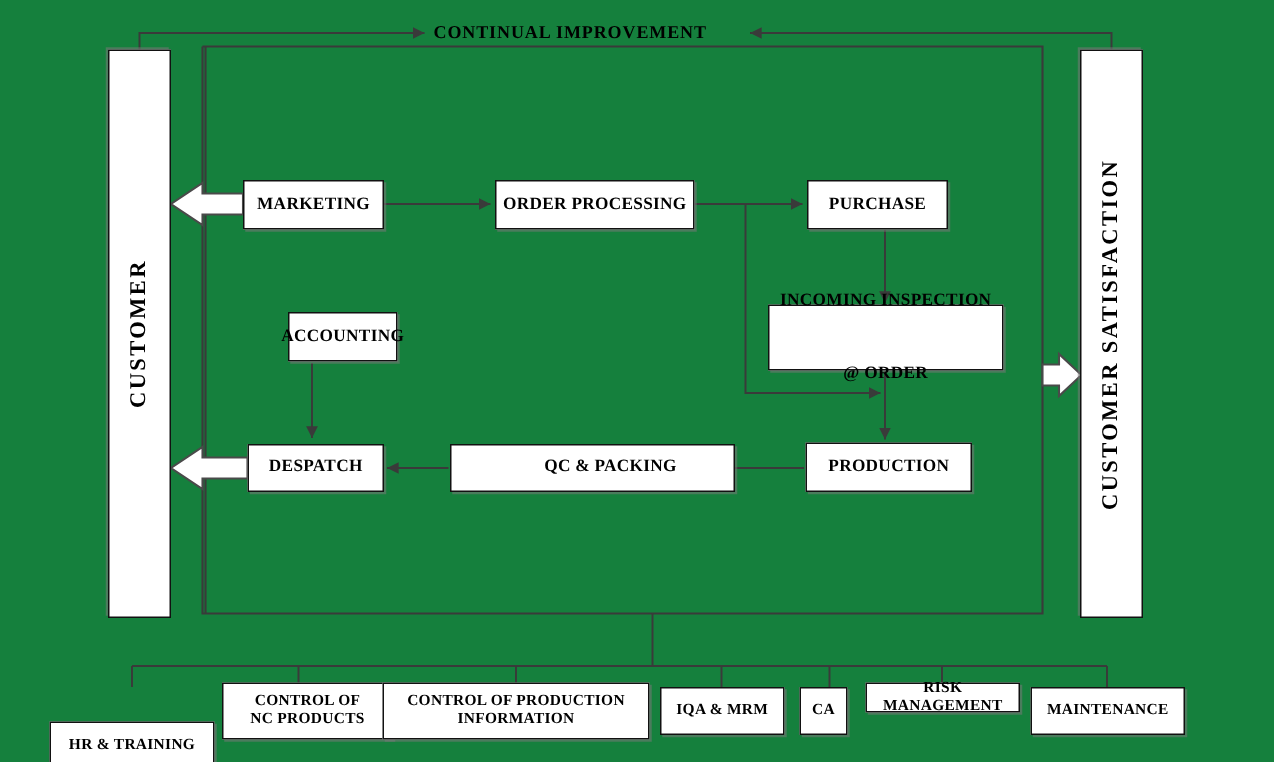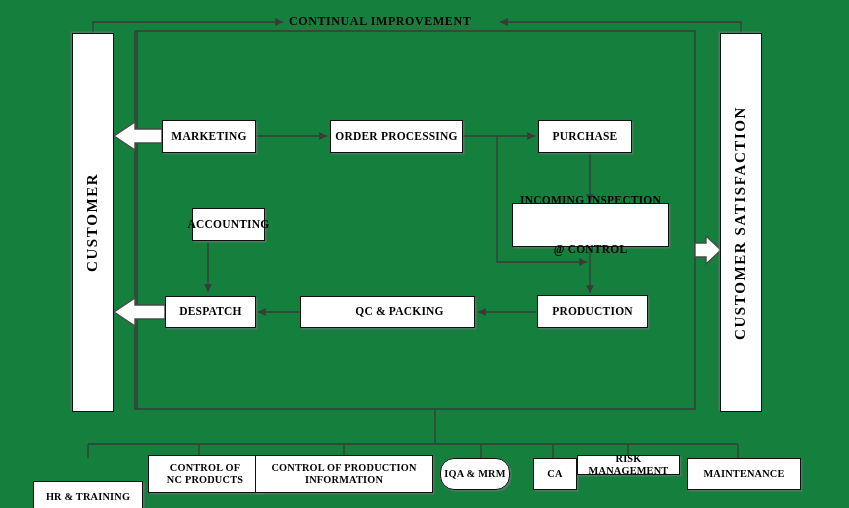--- a/index.html
+++ b/index.html
@@ -130,28 +130,28 @@
   <div class="node flow-box" style="left:330px; top:120px; width:133px; height:33px;">
     <span class="node-label">ORDER PROCESSING</span>
   </div>
 
   <div class="node flow-box" style="left:538px; top:120px; width:94px; height:33px;">
     <span class="node-label">PURCHASE</span>
   </div>
 
   <div class="node flow-box" style="left:512px; top:203px; width:157px; height:44px; flex-direction:column;gap:35px;">
     <span class="node-label">INCOMING INSPECTION</span>
-    <span class="node-label">@ CONTROL</span>
+    <span class="node-label">@ ORDER</span>
   </div>
 
   <div class="node flow-box" style="left:537px; top:295px; width:111px; height:33px;">
     <span class="node-label">PRODUCTION</span>
   </div>
 
-  <div class="node flow-box" style="left:300px; top:296px; width:175px; height:32px;padding-left:24px;">
+  <div class="node flow-box" style="left:300px; top:296px; width:190px; height:32px;padding-left:24px;">
     <span class="node-label">QC &amp; PACKING</span>
   </div>
 
   <div class="node flow-box" style="left:165px; top:296px; width:91px; height:32px;">
     <span class="node-label">DESPATCH</span>
   </div>
 
   <div class="node flow-box" style="left:160px; top:208px; width:73px; height:33px;margin-left:32px;">
     <span class="node-label">ACCOUNTING</span>
   </div>
@@ -163,30 +163,30 @@
   <div class="node support-box" style="left:148px; top:455px; width:114px; height:38px; flex-direction:column;">
     <span class="node-label">CONTROL OF</span>
     <span class="node-label">NC PRODUCTS</span>
   </div>
 
   <div class="node support-box" style="left:255px; top:455px; width:178px; height:38px; flex-direction:column;">
     <span class="node-label">CONTROL OF PRODUCTION</span>
     <span class="node-label">INFORMATION</span>
   </div>
 
-  <div class="node support-box" style="left:440px; top:458px; width:70px; height:32px; flex-direction:column;border-radius:14px;">
+  <div class="node support-box" style="left:440px; top:458px; width:83px; height:32px; flex-direction:column;">
     <span class="node-label">IQA &amp; MRM</span>
   </div>
 
-  <div class="node support-box" style="left:533px; top:458px; width:44px; height:32px; flex-direction:column;">
+  <div class="node support-box" style="left:533px; top:458px; width:32px; height:32px; flex-direction:column;">
     <span class="node-label">CA</span>
   </div>
 
   <div class="node support-box" style="left:577px; top:455px; width:103px; height:20px; flex-direction:column;">
     <span class="node-label">RISK</span>
     <span class="node-label">MANAGEMENT</span>
   </div>
 
-  <div class="node support-box" style="left:687px; top:458px; width:114px; height:32px; flex-direction:column;">
+  <div class="node support-box" style="left:687px; top:458px; width:103px; height:32px; flex-direction:column;">
     <span class="node-label">MAINTENANCE</span>
   </div>
 
 </div>
 
 </body></html>

